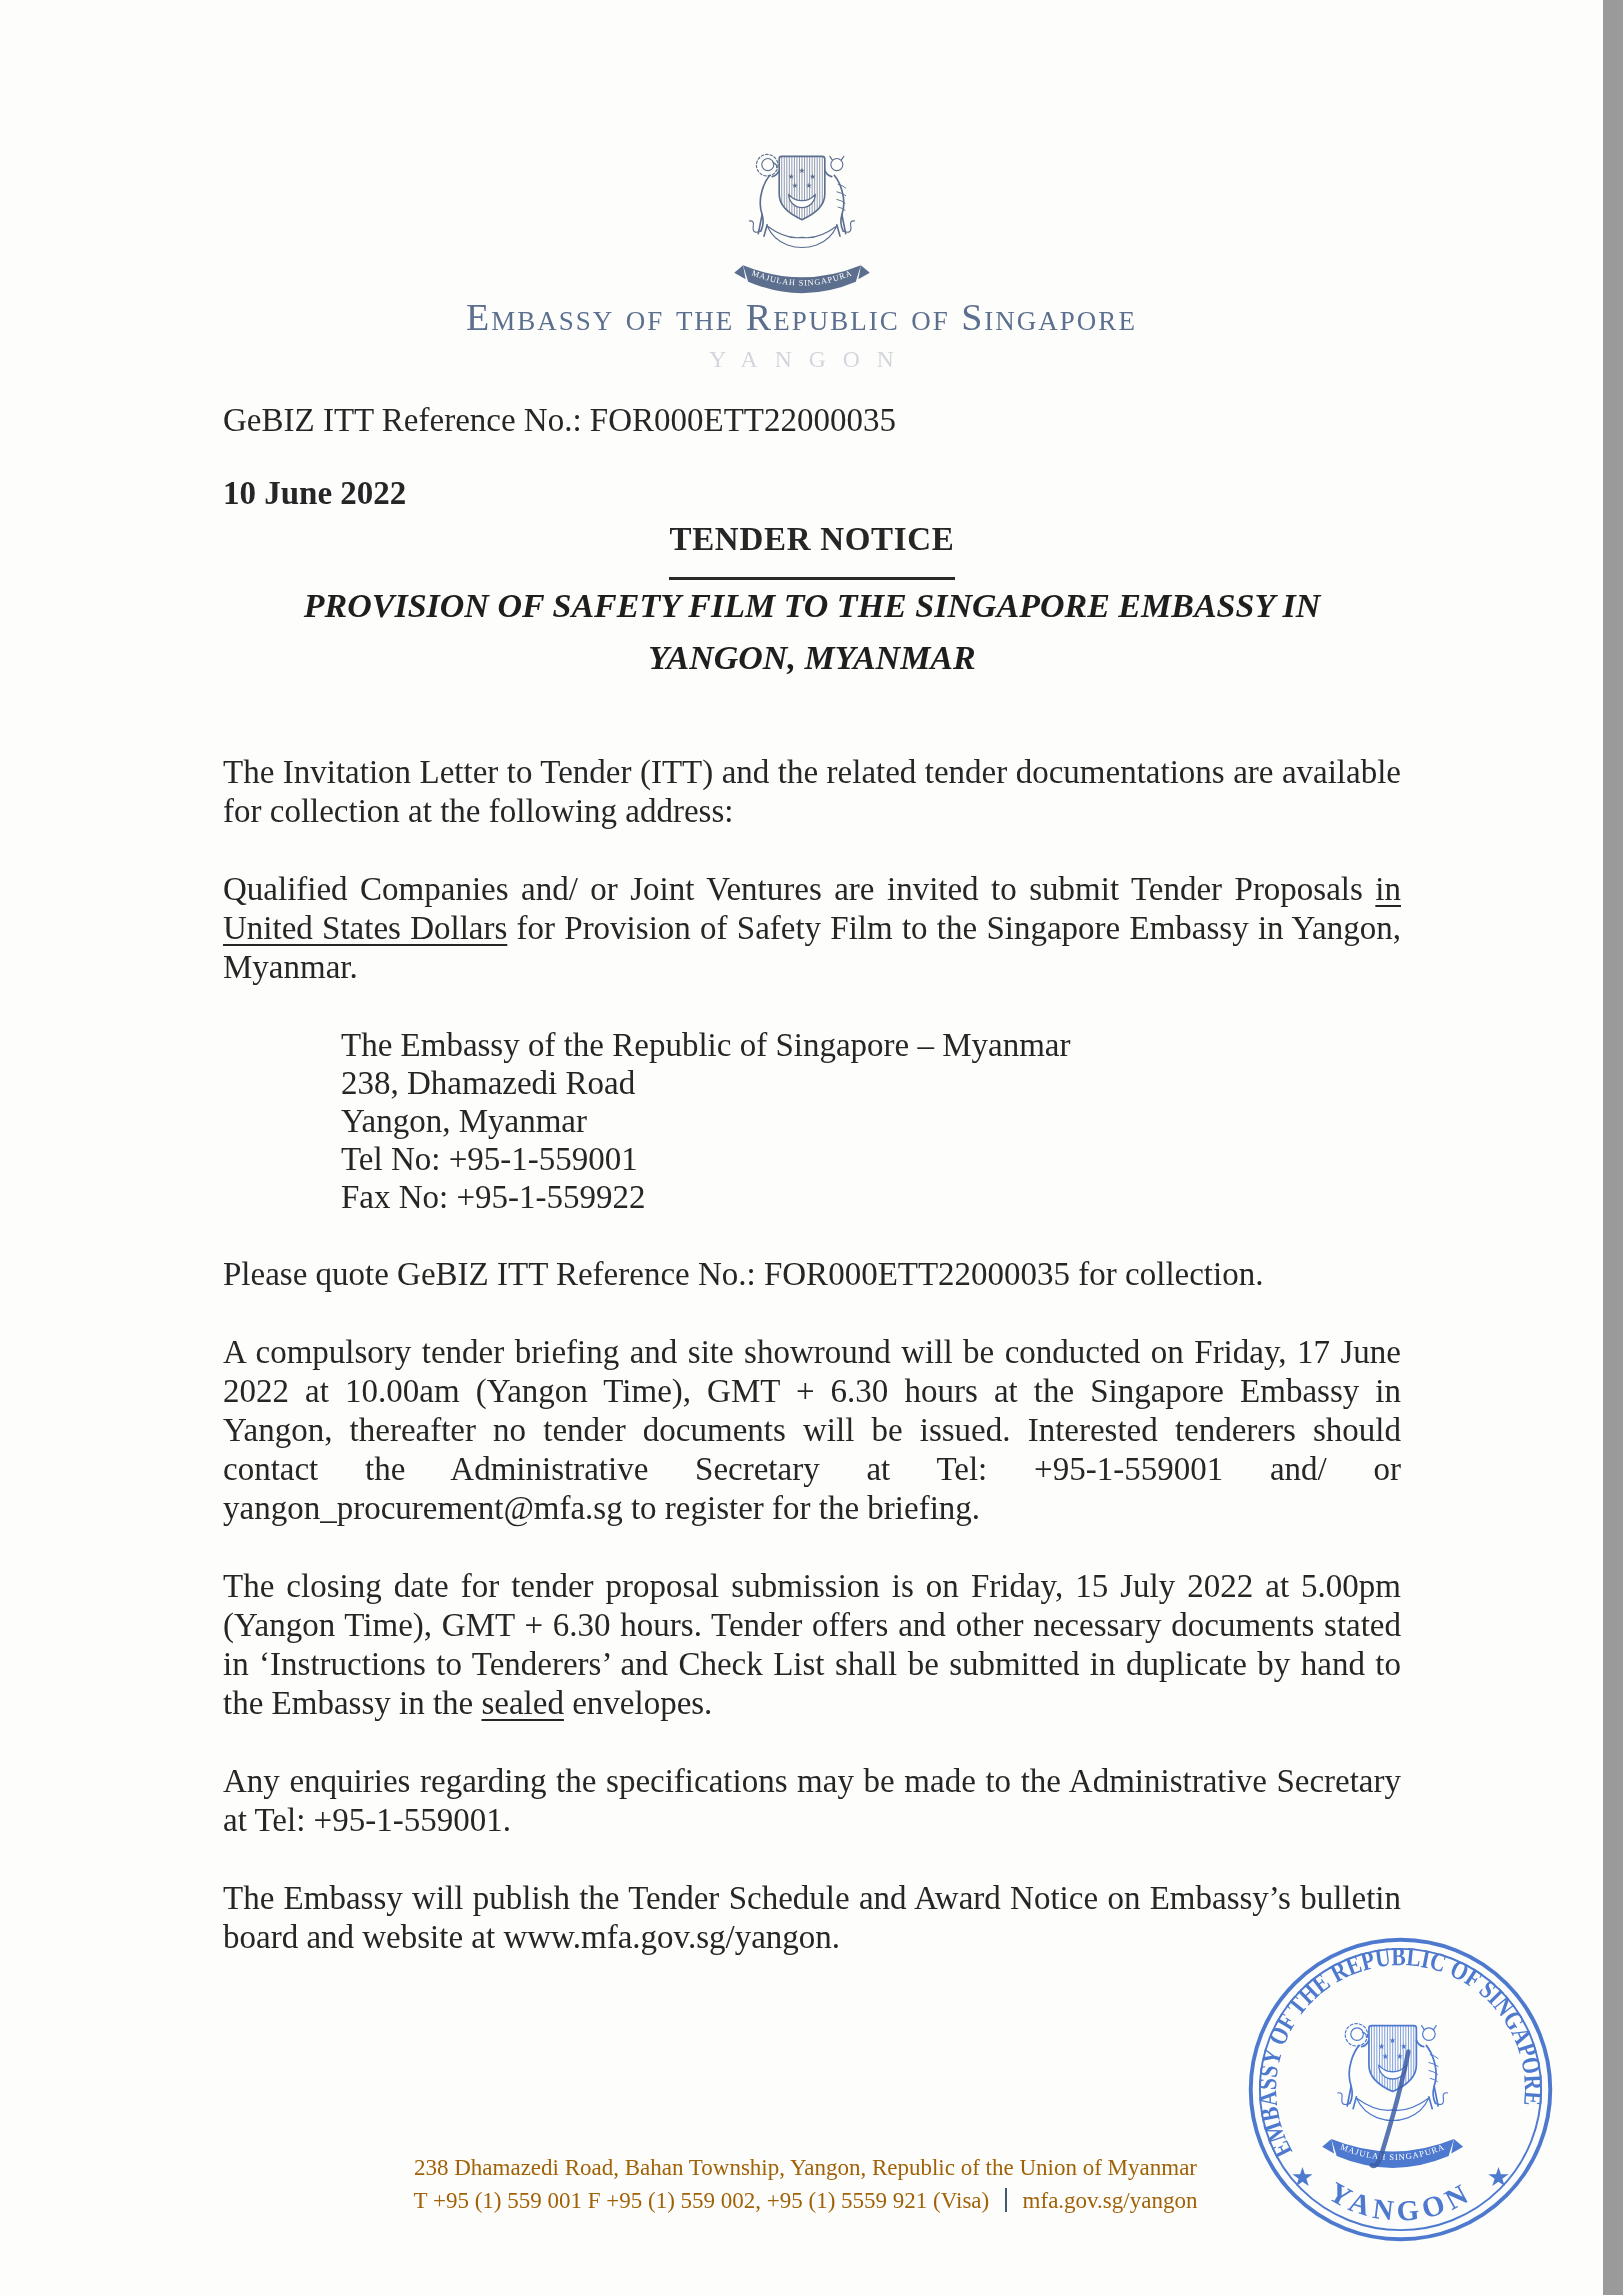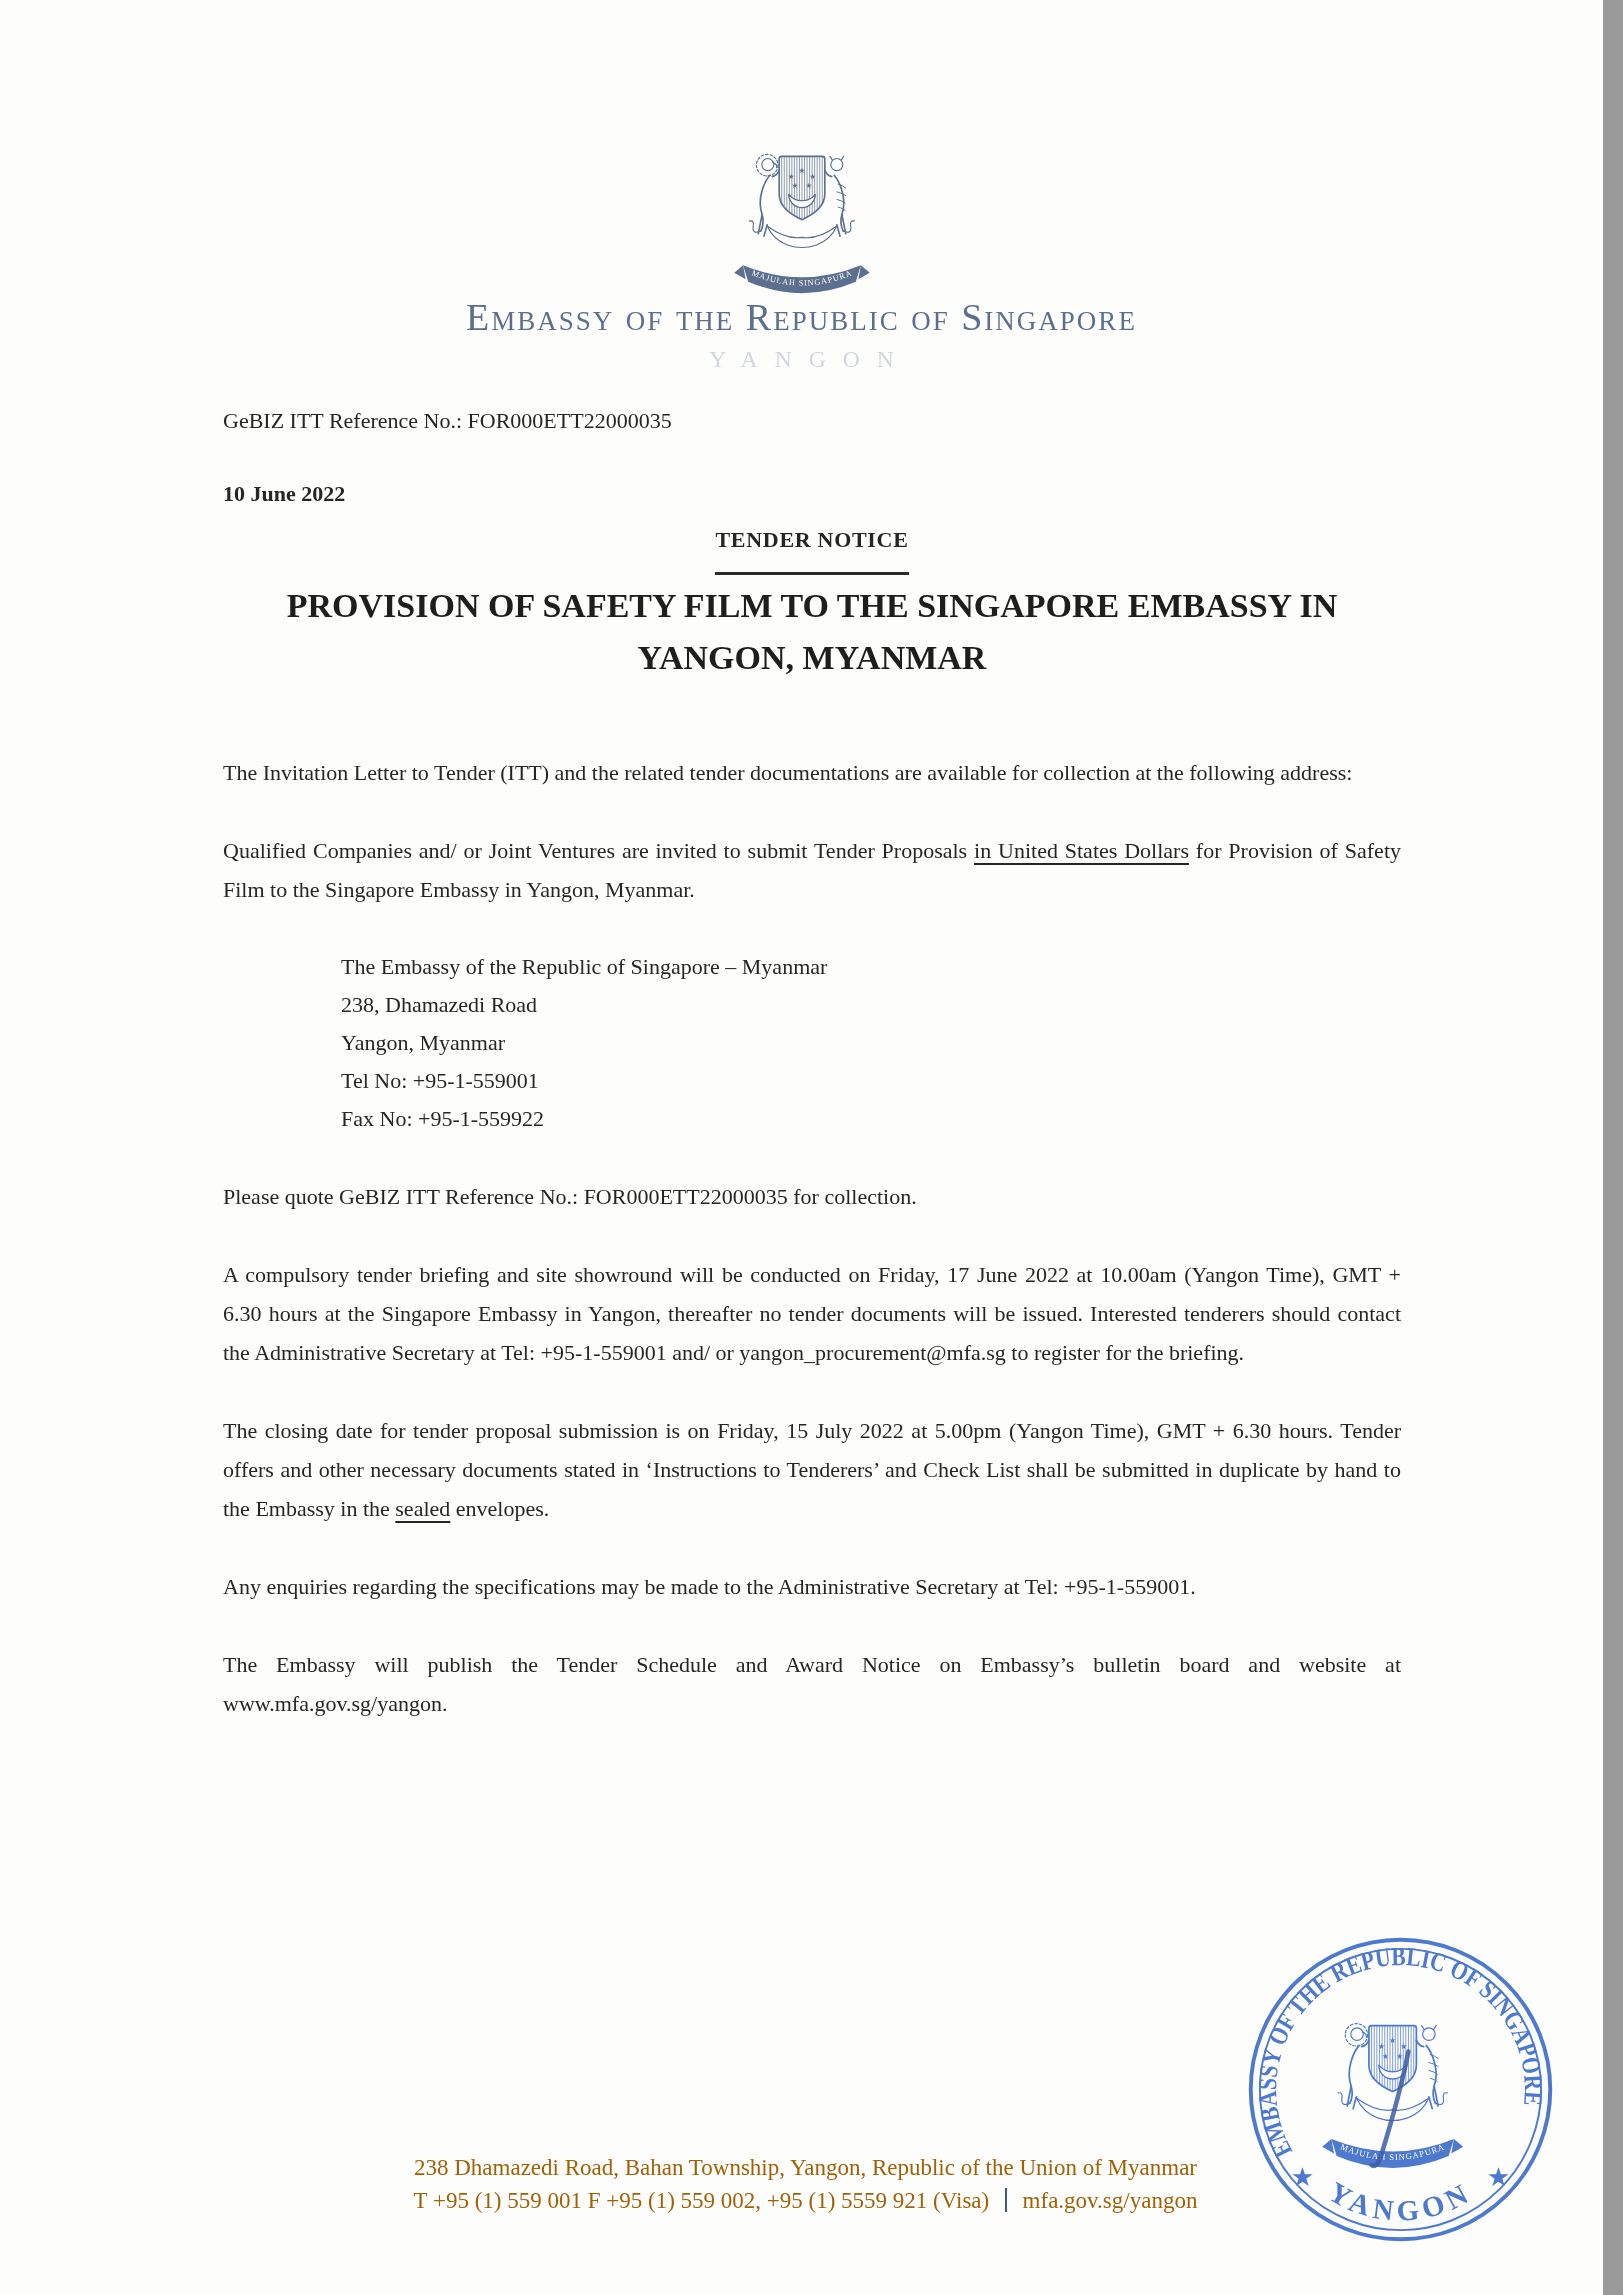--- a/index.html
+++ b/index.html
@@ -16,26 +16,26 @@
     position:absolute; top:295px; left:0; width:100%;
     text-align:center; font-variant:small-caps;
     font-size:38px; letter-spacing:2px; color:#5c6f8e;
   }
   .embassy-loc {
     position:absolute; top:346px; left:0; width:100%;
     text-align:center; font-size:23.6px; letter-spacing:17px; padding-left:17px;
     box-sizing:border-box; color:#8d96a8; opacity:.38;
   }
   
-  .content { position:absolute; left:223px; width:1178px; font-size:22px; line-height:39px; }
+  .content { position:absolute; left:223px; width:1178px; font-size:33px; line-height:39px; }
   .ref-line   { top:401px; }
   .doc-date   { top:474px; font-weight:bold;font-family:Liberation Serif, serif; }
   .notice-line{ top:520px; text-align:center; }
   .notice-line span { font-weight:bold; letter-spacing:0.7px; border-bottom:3.3px solid #2a2a2a; padding-bottom:20px; }
-  .doc-title  { top:580px; text-align:center; font-weight:bold; font-size:34px; line-height:52px; color:#1e1e1e; }
+  .doc-title  { top:580px; text-align:center; font-weight:bold; font-size:34px; line-height:52px; color:#1e1e1e;font-style:italic; }
   .flow { top:753px; }
   .flow p { margin:0 0 39px 0; text-align:justify; }
   .addr { margin:0 0 39px 118px; }
   .addr div { line-height:38px; }
   .b { font-weight:normal; }
   .u { text-decoration:underline; text-decoration-thickness:2px; text-underline-offset:4.6px; }
   
   .footer { position:absolute; top:2151px; left:4px; width:100%; text-align:center;
     color:#a16207; font-size:23px; line-height:33px; }
   .footer .divider { display:inline-block; width:0; height:23.6px; border-left:2px solid #46586f;

